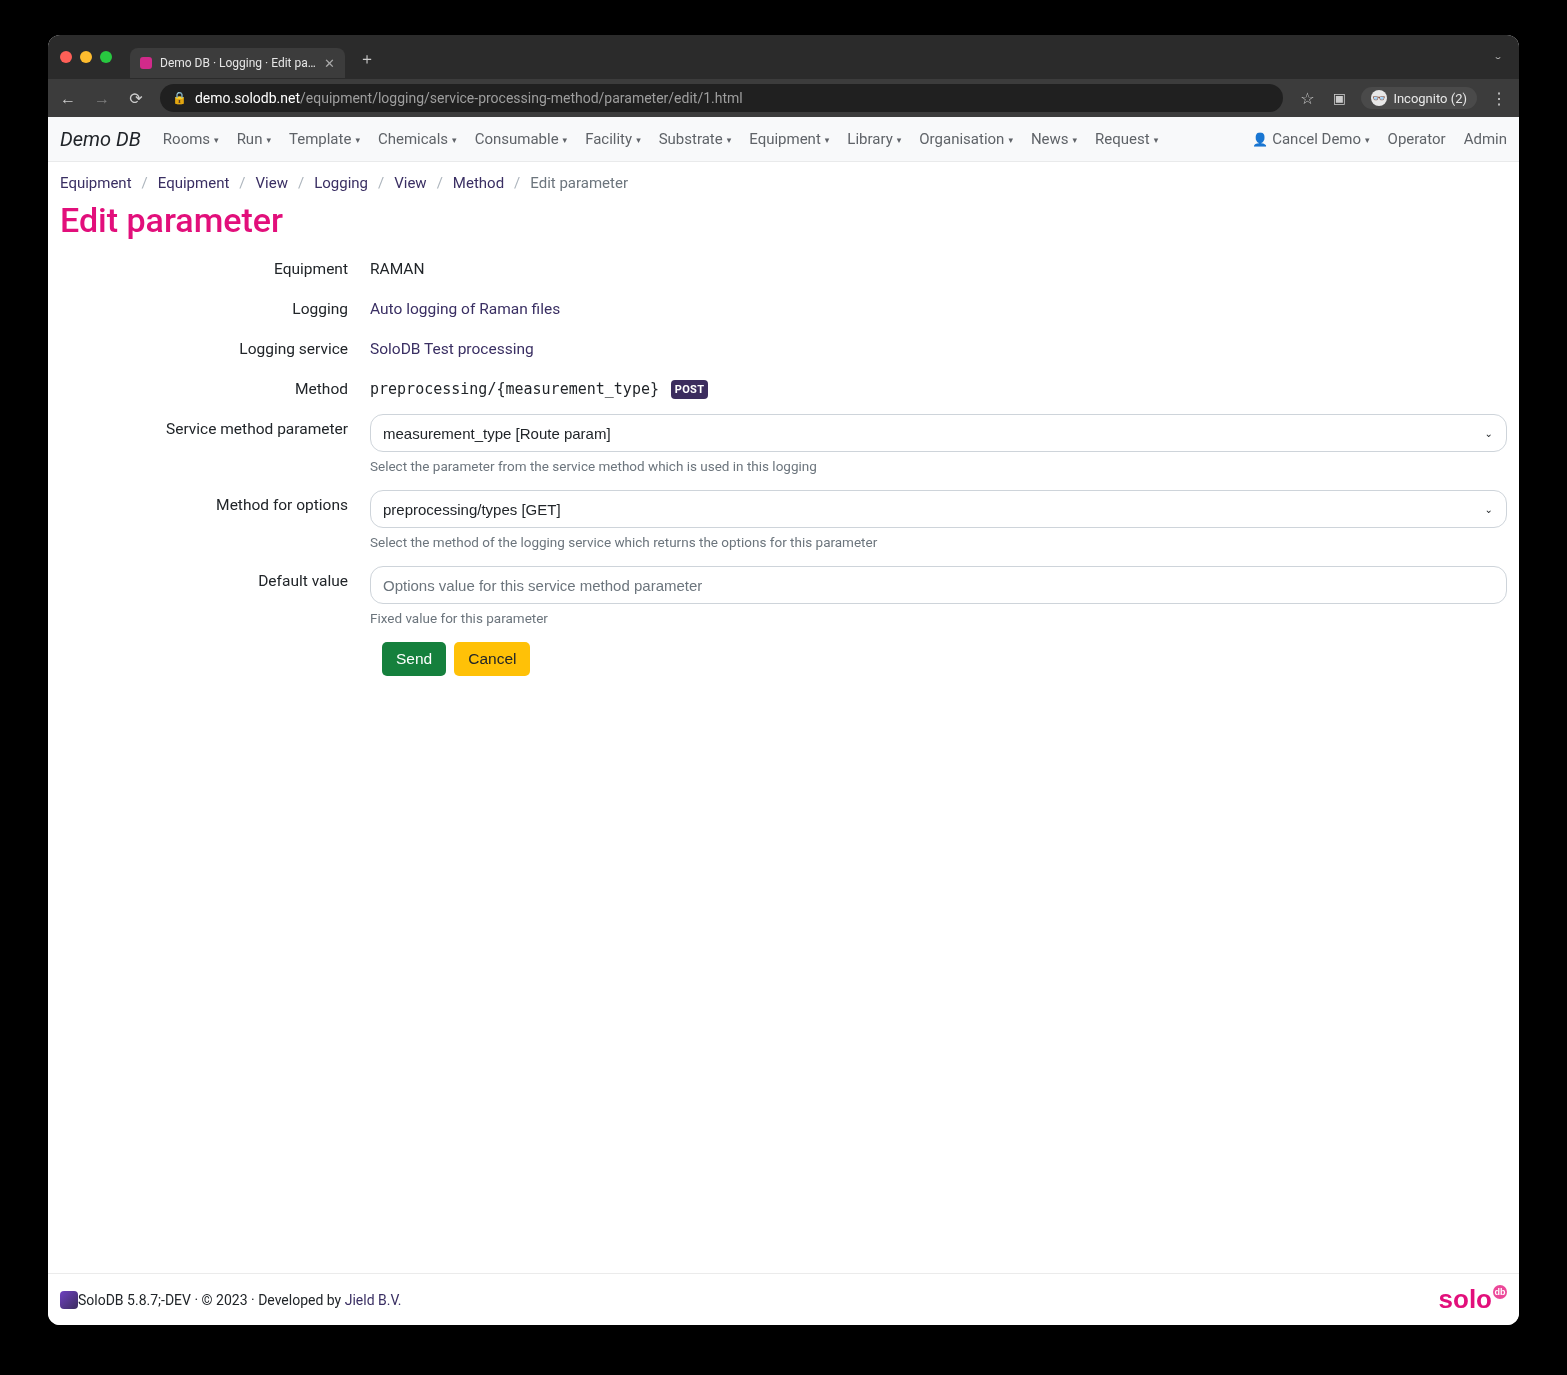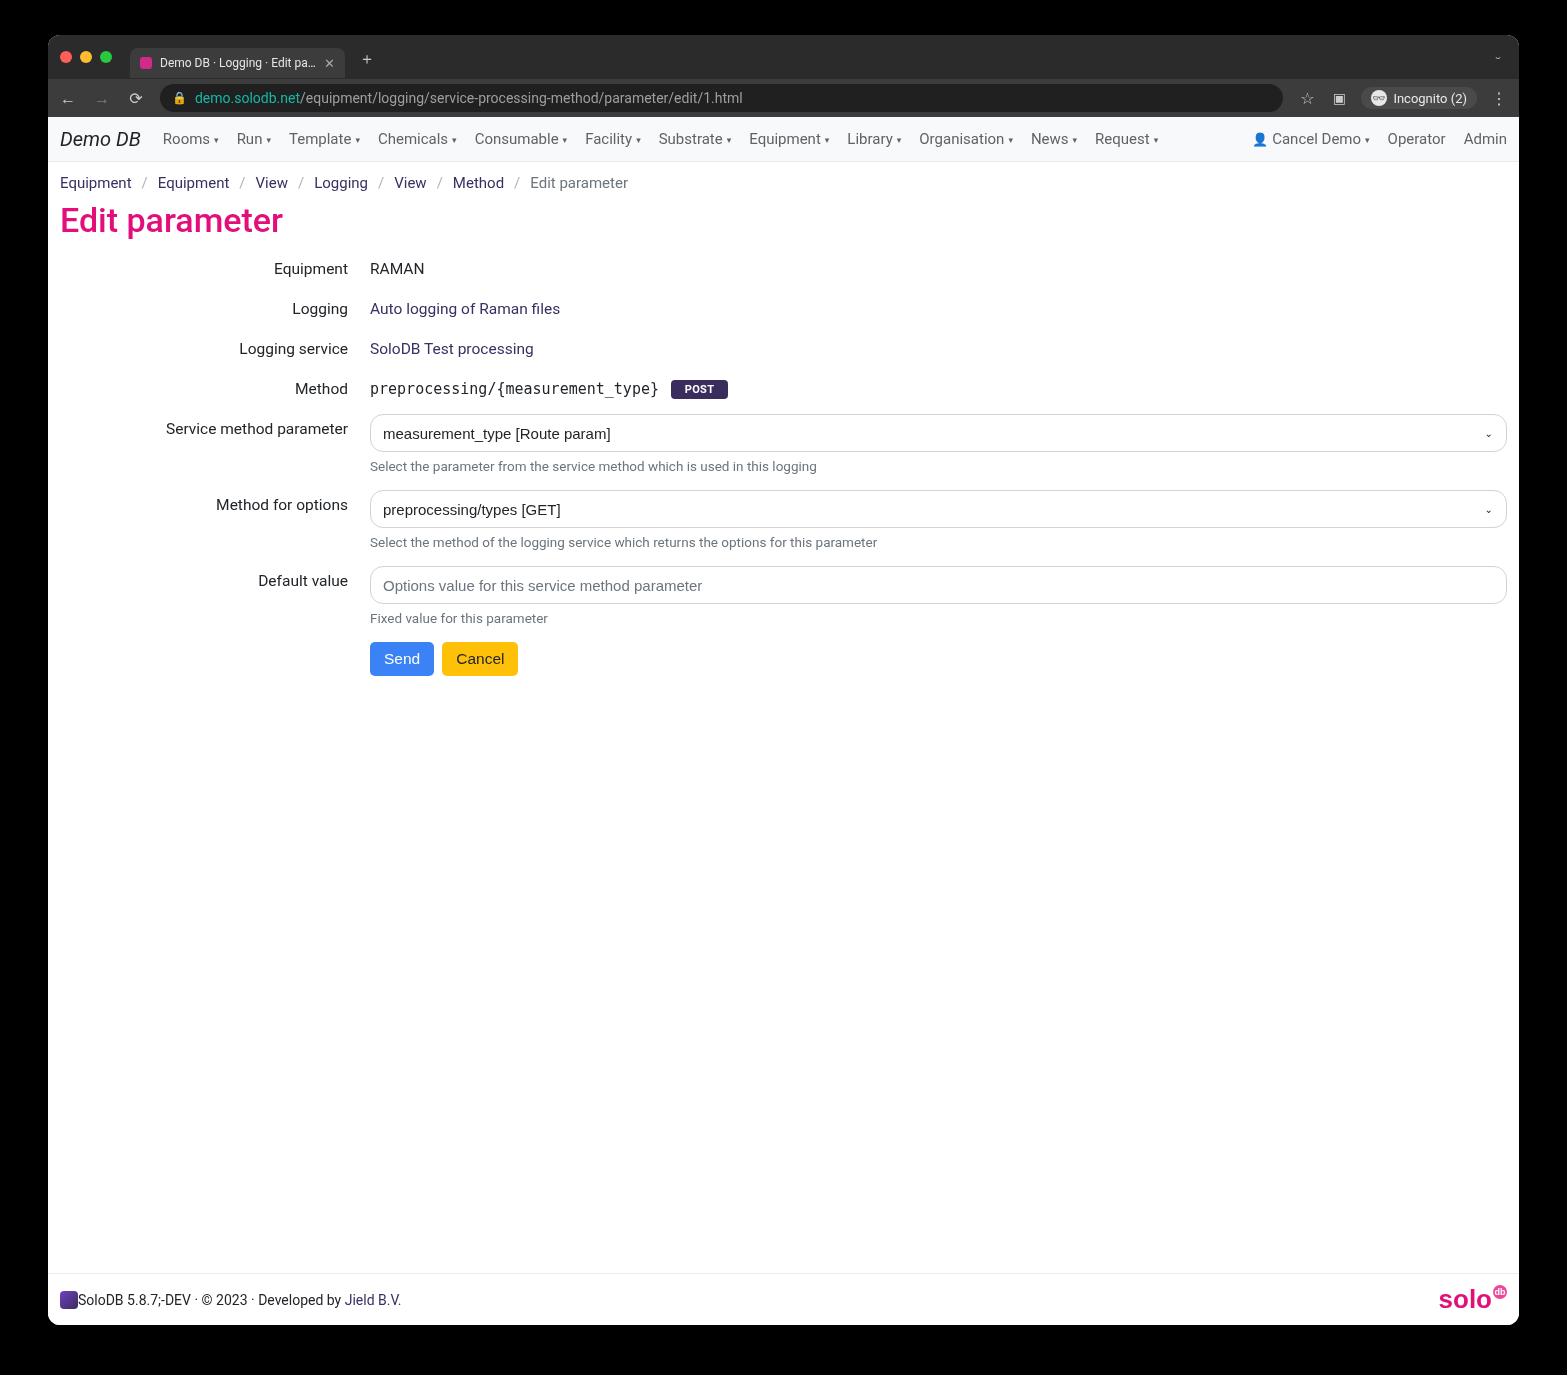--- a/index.html
+++ b/index.html
@@ -70,21 +70,21 @@
       height: 28px;
       border-radius: 14px;
       display:flex;
       align-items:center;
       padding: 0 12px;
       color:#9e9e9e;
       font-size: 14px;
       gap:8px;
     }
     .addr .lock { font-size:12px; color:#9e9e9e; }
-    .addr .host { color:#14b8a6; }
+    .addr .host { color:#ffffff; }
     .right-tb { display:flex; align-items:center; gap:12px; }
     .incog-badge {
       display:flex; align-items:center; gap:6px;
       color:#e8e8e8; font-size:13px;
       background:#4a4a4a; border-radius:14px; padding:3px 10px;
     }
     .incog-ico {
       width:16px; height:16px; border-radius:50%; background:#e8e8e8;
       display:flex; align-items:center; justify-content:center; color:#3a3a3a; font-size:11px;
     }
@@ -130,21 +130,21 @@
       padding-top: 6px;
     }
     .fval { flex:1; font-size:15.5px; color:#212529; padding-top:6px; }
     .fval.link { color:#3a2f63; }
     .method-path { font-family: SFMono-Regular, Menlo, Monaco, Consolas, monospace; font-size:15px; color:#212529; }
     .badge-post {
       background:#3b2c5e;
       color:#fff;
       font-size:11px;
       font-weight:700;
-      padding:3px 14px;
+      padding:3px 4px;
       border-radius:4px;
       margin-left:8px;
       vertical-align: 1px;
       letter-spacing:.3px;
     }
     .fselect, .finput {
       width: 100%;
       height: 38px;
       border:1px solid #ced4da;
       border-radius:13px;
@@ -161,21 +161,21 @@
     }
     .help { color:#6c757d; font-size:13.5px; margin-top:6px; }
     .actions { padding-left: 310px; display:flex; gap:8px; margin-top:12px; align-items:center;}
     .btn {
       border:none;
       border-radius:5px;
       padding: 8px 14px;
       font-size:15.5px;
       cursor:pointer;
     }
-    .btn-primary { background:#3b82f6; color:#fff; }
+    .btn-primary { background:#15803d; color:#fff;margin-left:12px; }
     .btn-warning { background:#ffc107; color:#212529; }
     
     .footer {
       border-top:1px solid rgba(0,0,0,.08);
       padding:10px 12px;
       display:flex;
       align-items:center;
       justify-content:space-between;
       font-size:14px;
       color:#212529;

